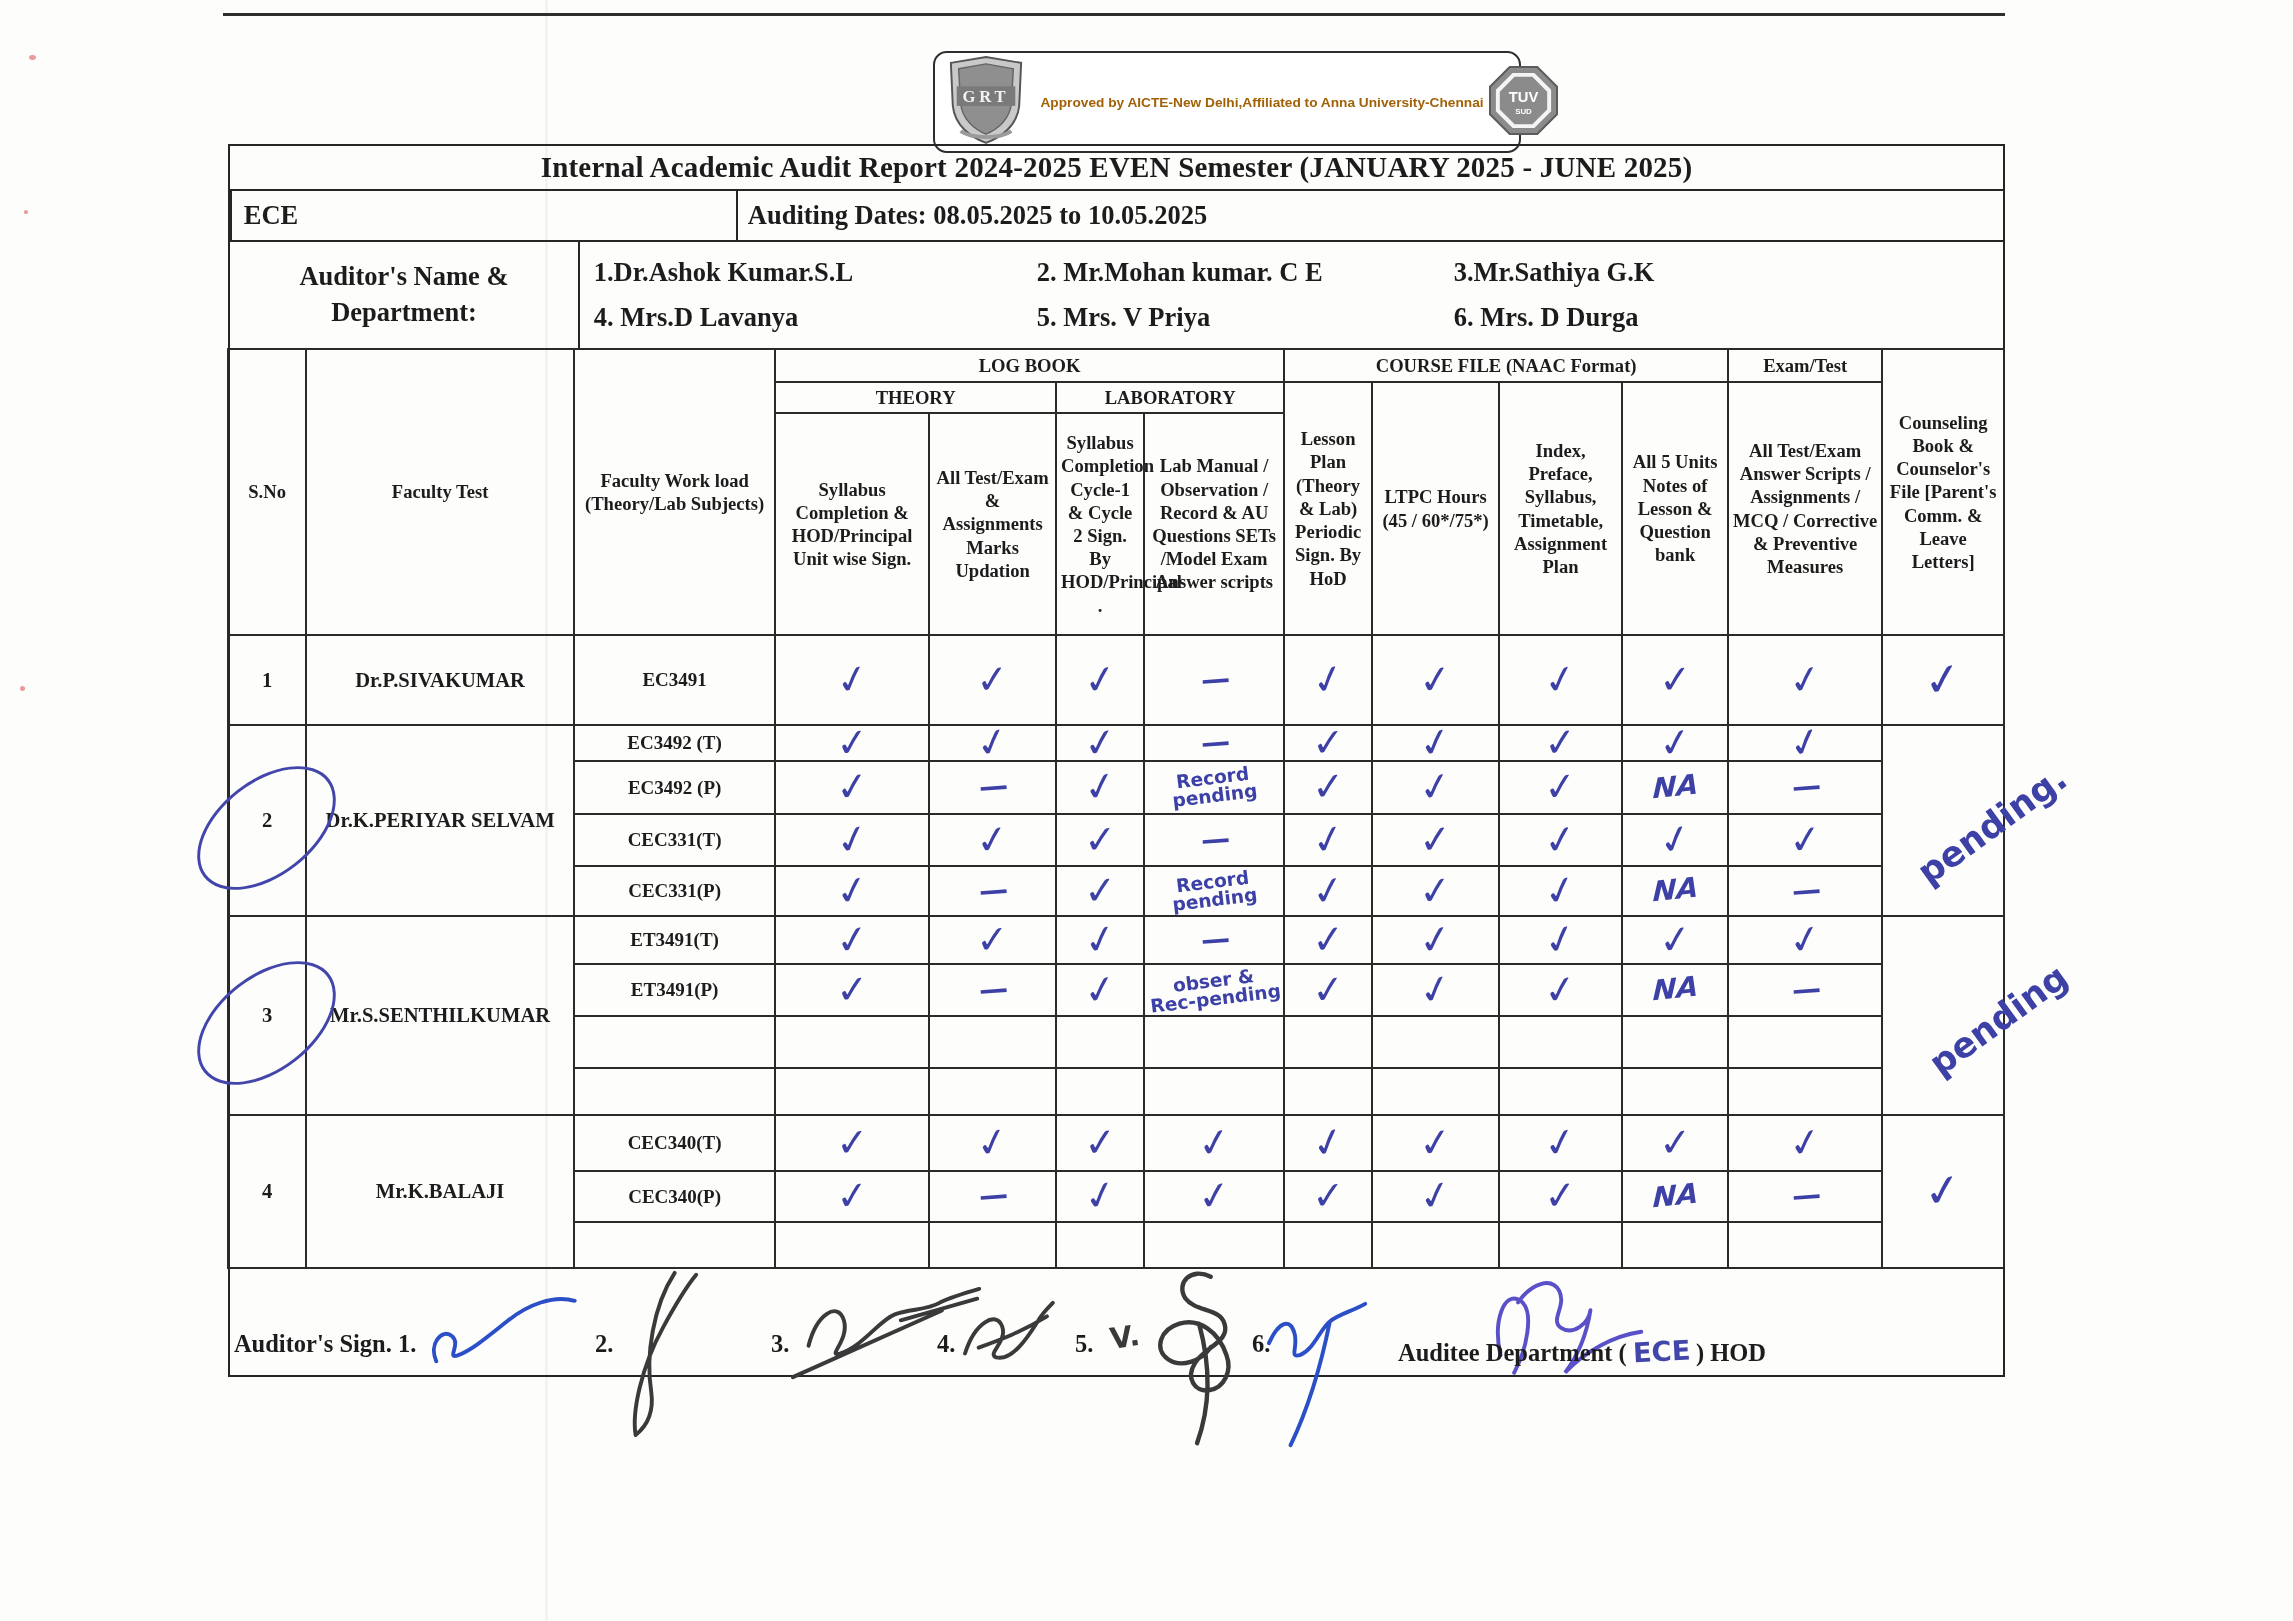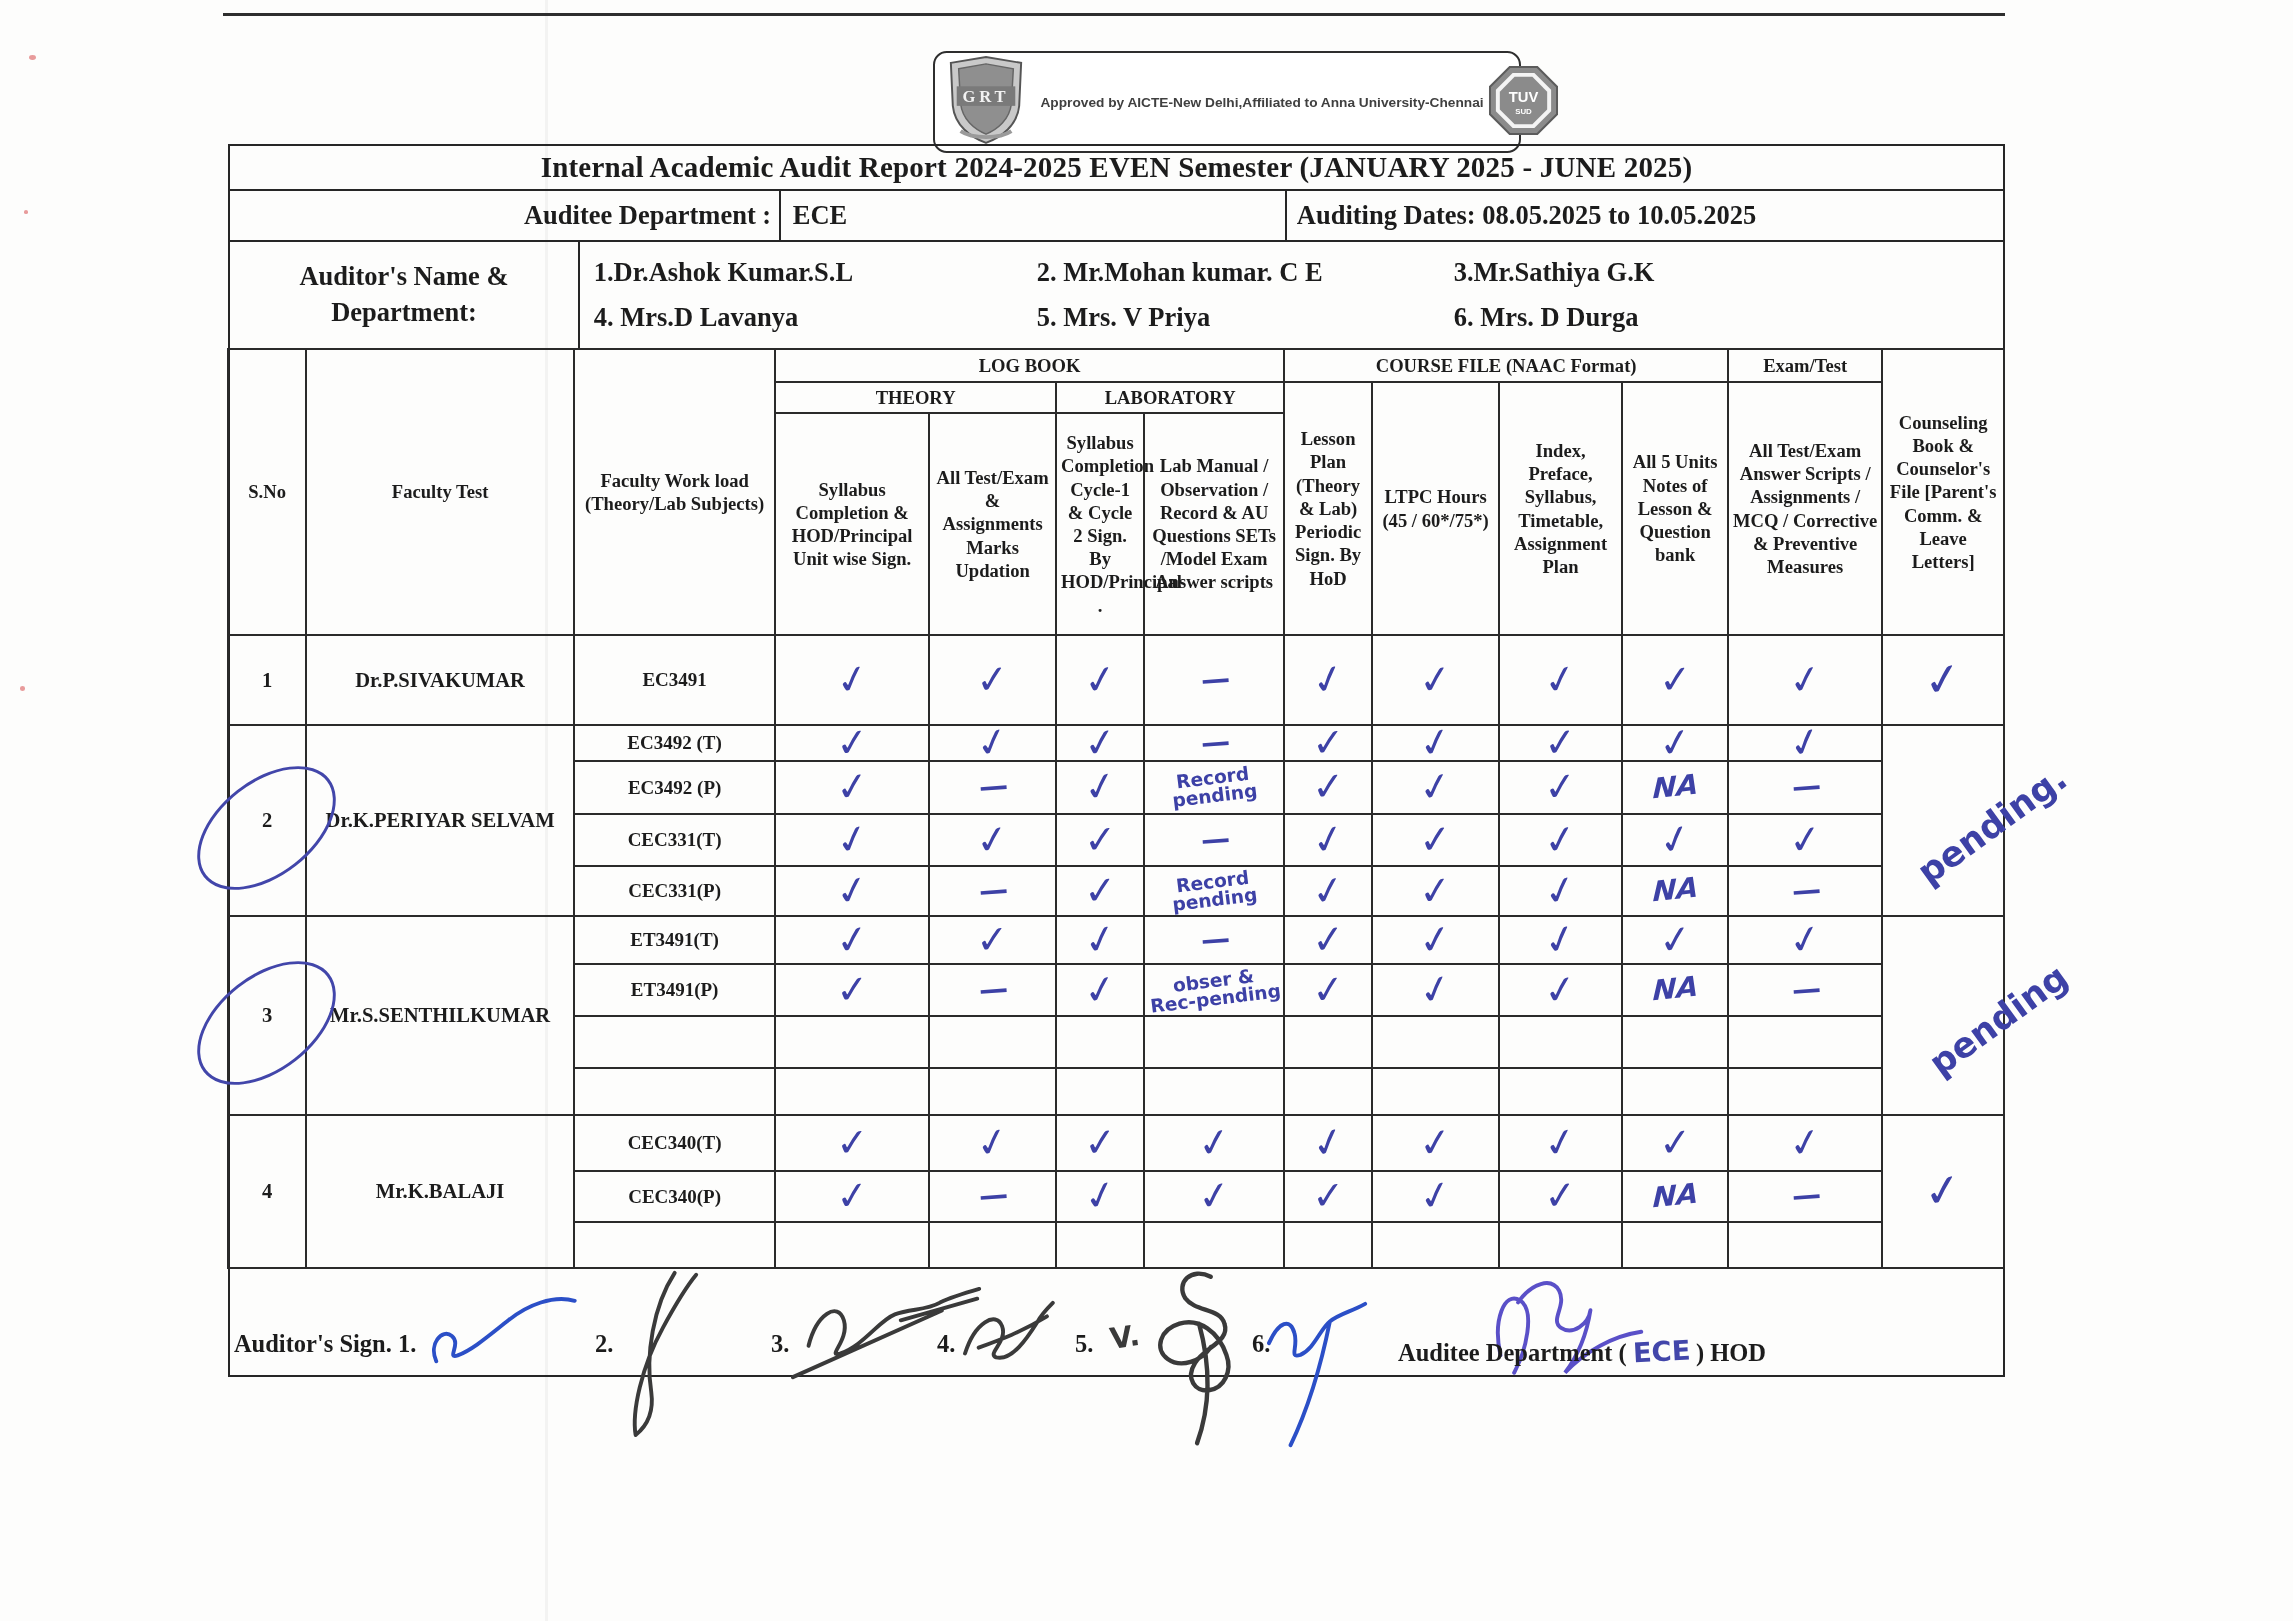--- a/index.html
+++ b/index.html
@@ -6,21 +6,21 @@
   .page{position:relative;width:2294px;height:1621px;background:#fdfdfc;font-family:"Liberation Serif",serif;color:#1c1c1c;overflow:hidden;}
   .fold{position:absolute;left:545px;top:0;width:2.9px;height:1621px;background:rgba(110,110,110,0.07);}
   .topline{position:absolute;left:223px;top:12.7px;width:1782px;height:2.9px;background:#2e2e2e;}
   .speck{position:absolute;background:#e89b9b;border-radius:50%;}
 
   
   .logo-box{position:absolute;left:933px;top:51px;width:588px;height:102px;border:2.9px solid #2e2e2e;border-radius:13.7px;box-sizing:border-box;background:#fff;display:flex;align-items:center;padding:2px 7.8px 2px 9.8px;}
   .shield{flex:0 0 auto;}
   .inst-text{flex:1 1 auto;padding-left:13.7px;}
   .inst-name{font-weight:bold;font-size:22.5px;line-height:1.1;letter-spacing:1px;color:#3c3c3c;white-space:pre-line;}
-  .inst-approval{font-family:"Liberation Sans",sans-serif;font-weight:bold;font-size:13.7px;color:#404040;margin-top:1px;white-space:nowrap;}
+  .inst-approval{font-family:"Liberation Sans",sans-serif;font-weight:bold;font-size:13.7px;color:#a16207;margin-top:1px;white-space:nowrap;}
   .tuv{flex:0 0 auto;margin-left:3.9px;}
 
   
   .form{position:absolute;left:228px;top:144px;width:1777px;border:2.9px solid #262626;box-sizing:border-box;background:transparent;}
   .title-row{height:43px;border-bottom:2.9px solid #262626;display:flex;align-items:center;justify-content:center;font-weight:bold;font-size:29px;letter-spacing:0.2px;}
   .meta-row{height:49px;border-bottom:2.9px solid #262626;display:flex;font-weight:bold;font-size:26.5px;}
   .meta-c1{width:549px;display:flex;align-items:center;justify-content:flex-end;padding-right:7.8px;box-sizing:border-box;}
   .meta-c2{width:508px;border-left:2.9px solid #262626;border-right:2.9px solid #262626;display:flex;align-items:center;padding-left:11.8px;box-sizing:border-box;}
   .meta-c3{flex:1;display:flex;align-items:center;padding-left:9.8px;box-sizing:border-box;}
   .auditor-row{height:106px;display:flex;font-weight:bold;font-size:26.5px;}
@@ -92,21 +92,20 @@
         <text x="36" y="50" text-anchor="middle" font-family="Liberation Sans, sans-serif" font-weight="bold" font-size="8" fill="#ffffff">SUD</text>
       </svg>
     </div>
   </div>
 
   <div class="form">
 
     <div class="title-row">Internal Academic Audit Report 2024-2025 EVEN Semester (JANUARY 2025 - JUNE 2025)</div>
 
     <div class="meta-row">
-      <div class="meta-c1">Auditee Department :</div>
       <div class="meta-c2">ECE</div>
       <div class="meta-c3">Auditing Dates: 08.05.2025 to 10.05.2025</div>
     </div>
 
     <div class="auditor-row">
       <div class="aud-c1" style="white-space: pre-line;">Auditor's Name &amp;
 Department:</div>
       <div class="aud-c2">
         <span>1.Dr.Ashok Kumar.S.L</span>
         <span>2. Mr.Mohan kumar. C E</span>

